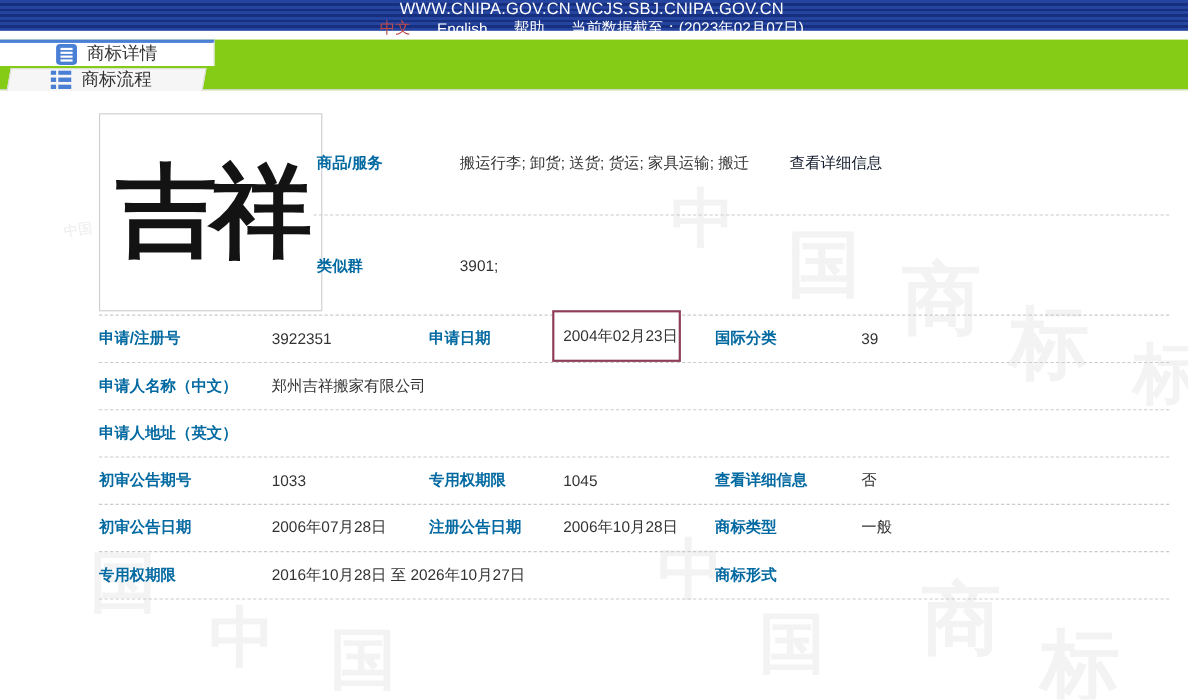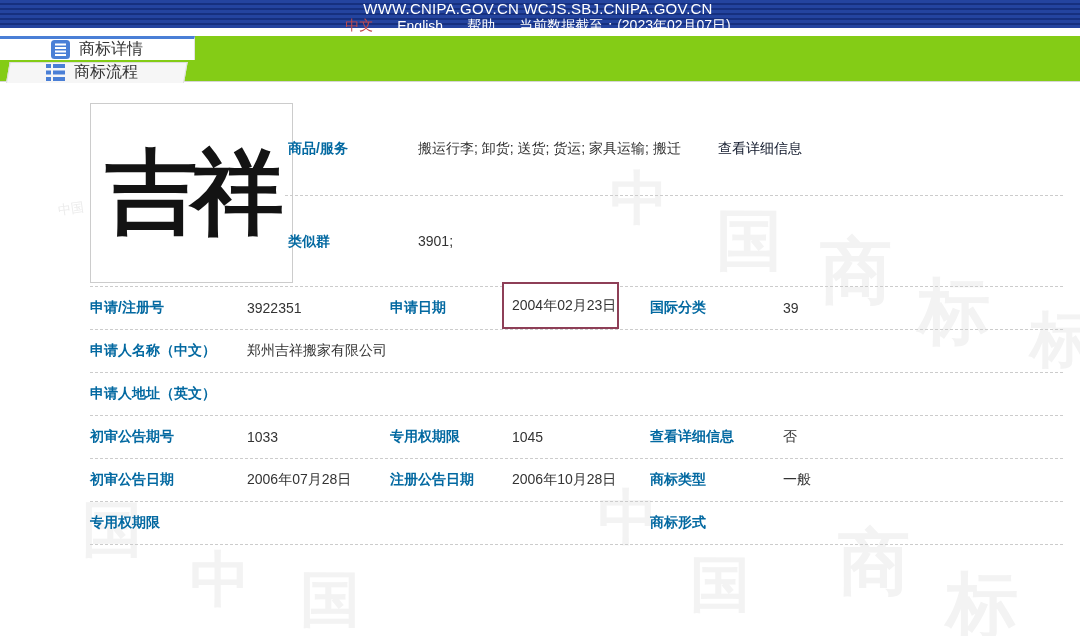--- a/index.html
+++ b/index.html
@@ -186,18 +186,19 @@
       <span class="cell p0 lbl">初审公告日期</span>
       <span class="cell p1">2006年07月28日</span>
       <span class="cell p2 lbl">注册公告日期</span>
       <span class="cell p3">2006年10月28日</span>
       <span class="cell p4 lbl">商标类型</span>
       <span class="cell p5">一般</span>
     </div>
 
     <div class="row">
       <span class="cell p0 lbl">专用权期限</span>
+      <span class="cell p1">2016年10月28日 至 2026年10月27日</span>
       <span class="cell p4 lbl">商标形式</span>
       <span class="cell p5"></span>
     </div>
 
   </div>
 </main>
 
 </body></html>

